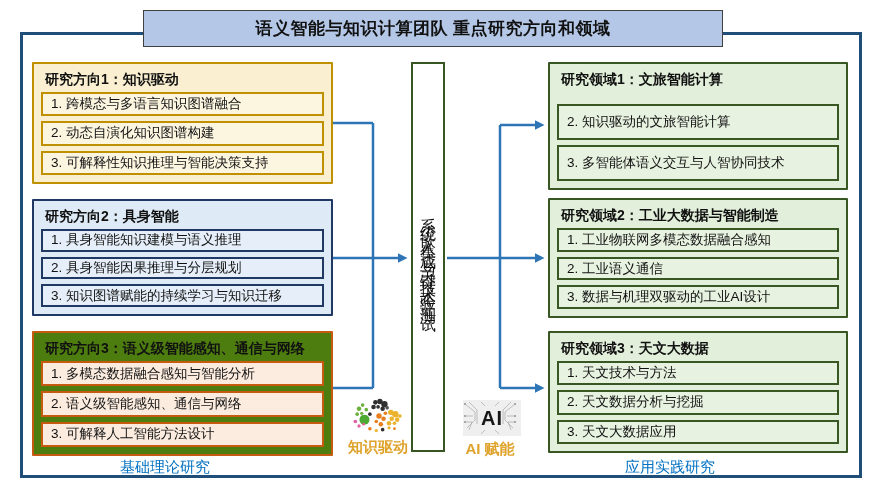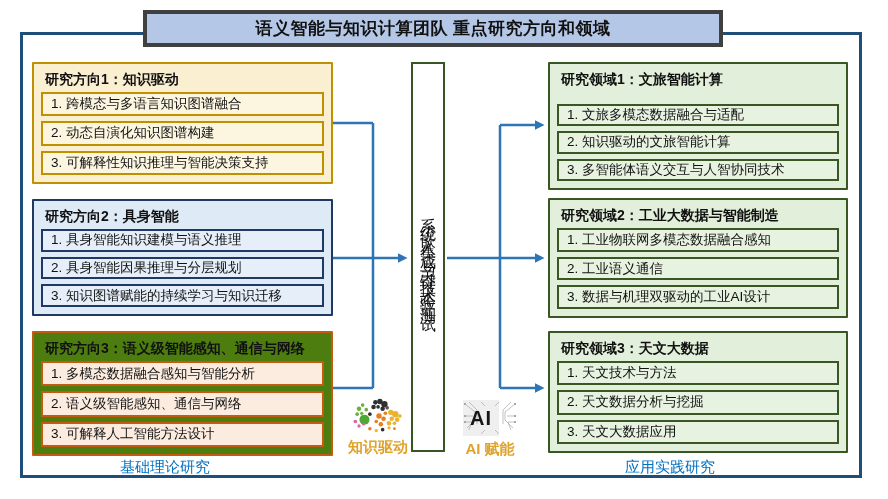--- a/index.html
+++ b/index.html
@@ -5,21 +5,21 @@
   html,body{margin:0;padding:0;background:#fff;}
   body{font-family:"Liberation Sans","DejaVu Sans",sans-serif;color:#111;}
   .canvas{position:relative;width:888px;height:499px;background:#fff;overflow:hidden;}
 
   .outer-frame{position:absolute;left:20px;top:32px;width:842px;height:446px;
     border:3px solid #1F4E79;box-sizing:border-box;background:#fff;}
 
   .flow-svg{position:absolute;left:0;top:0;width:888px;height:499px;pointer-events:none;}
 
   .title-banner{position:absolute;left:143px;top:10px;width:580px;height:37px;
-    background:#B4C7E7;border:4px solid #404040;box-sizing:border-box;
+    background:#B4C7E7;border:1px solid #404040;box-sizing:border-box;
     display:flex;align-items:center;justify-content:center;
     font-size:17px;font-weight:bold;letter-spacing:.5px;}
 
   .group-box{position:absolute;box-sizing:border-box;border:2px solid;border-radius:1px;
     display:flex;flex-direction:column;padding:5px 7px 7px 7px;}
   .group-title{font-size:14px;font-weight:bold;padding:2px 0 3px 4px;white-space:nowrap;}
   .group-items{display:flex;flex-direction:column;flex:1;gap:5px;}
   .item{box-sizing:border-box;border:2px solid;flex:1;display:flex;align-items:center;
     padding-left:8px;font-size:13.5px;white-space:nowrap;}
 
@@ -49,21 +49,21 @@
     font-size:15px;font-weight:normal;color:#0070C0;}
   .footer-left{left:55px;}
   .footer-right{left:560px;}
 
   .badge-label{position:absolute;width:90px;text-align:center;
     font-size:15px;font-weight:bold;color:#DFA32B;}
   .badge-label.kn{left:333px;top:438px;}
   .badge-label.ai{left:445px;top:440px;}
 
   .kn-icon{position:absolute;left:350px;top:396px;width:58px;height:40px;}
-  .ai-icon{position:absolute;left:463px;top:400px;width:36px;height:36px;
+  .ai-icon{position:absolute;left:463px;top:400px;width:58px;height:36px;
     background:#EFEFEF;display:flex;align-items:center;justify-content:center;}
   .ai-icon svg{position:absolute;left:0;top:0;width:54px;height:36px;}
   .ai-icon span{position:relative;font-size:20px;font-weight:900;color:#161616;
     letter-spacing:1px;}
 </style>
 </head>
 <body>
 
 <div class="canvas">
 
@@ -117,21 +117,20 @@
     </div>
   </div>
 
   <div class="center-box">
     <span>系统嵌入集成与关键技术验证测试</span>
   </div>
 
   <div class="group-box rbox rbox1">
     <div class="group-title">研究领域1：文旅智能计算</div>
     <div class="group-items">
-      <div class="item">1. 文旅多模态数据融合与适配</div>
       <div class="item">2. 知识驱动的文旅智能计算</div>
       <div class="item">3. 多智能体语义交互与人智协同技术</div>
     </div>
   </div>
 
   <div class="group-box rbox rbox2">
     <div class="group-title">研究领域2：工业大数据与智能制造</div>
     <div class="group-items">
       <div class="item">1. 工业物联网多模态数据融合感知</div>
       <div class="item">2. 工业语义通信</div>

